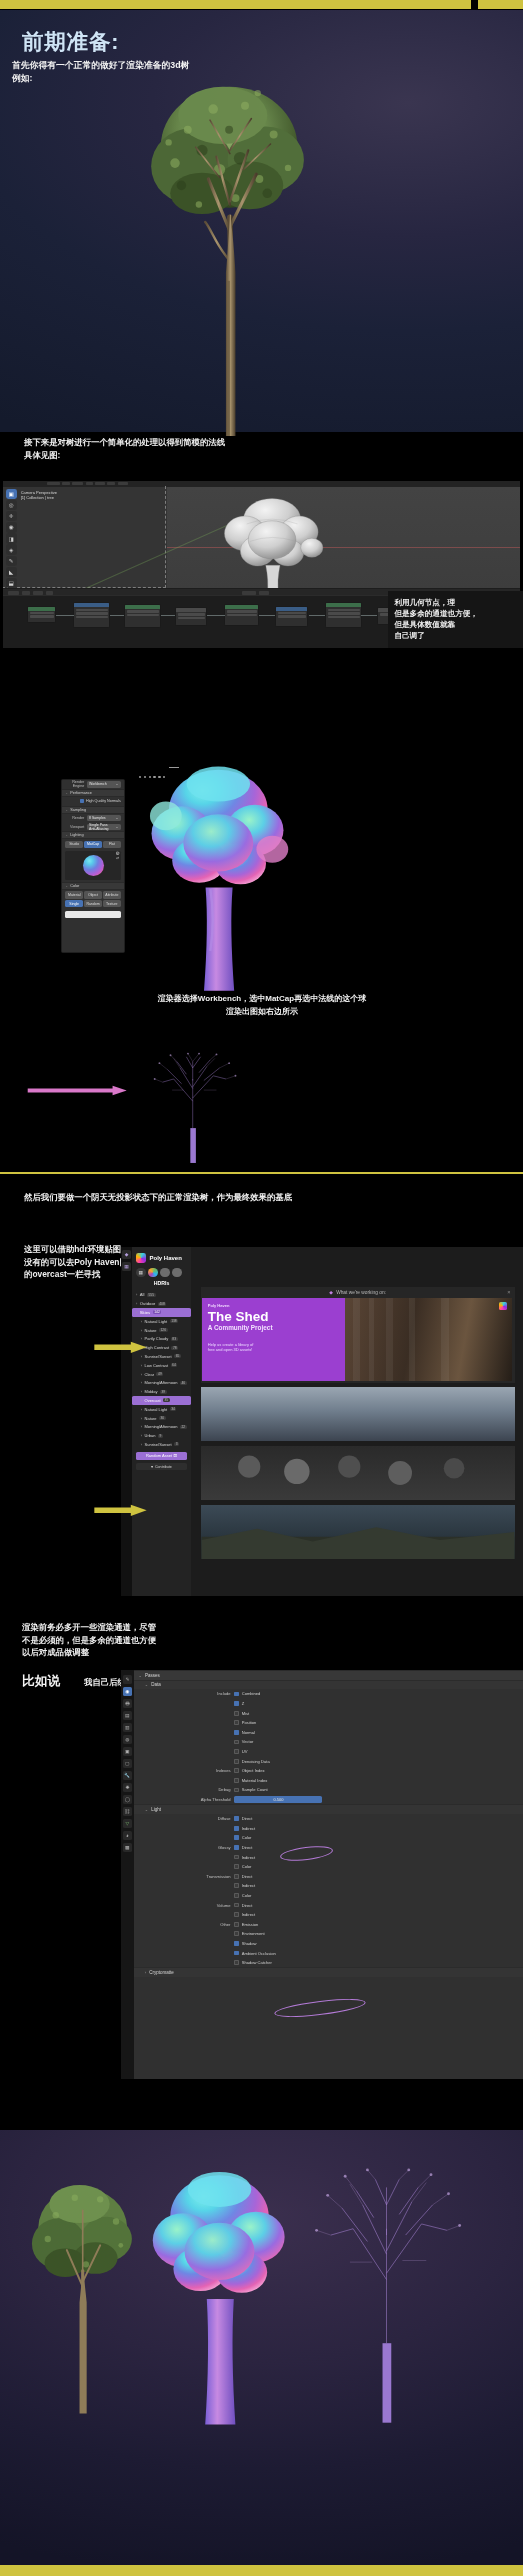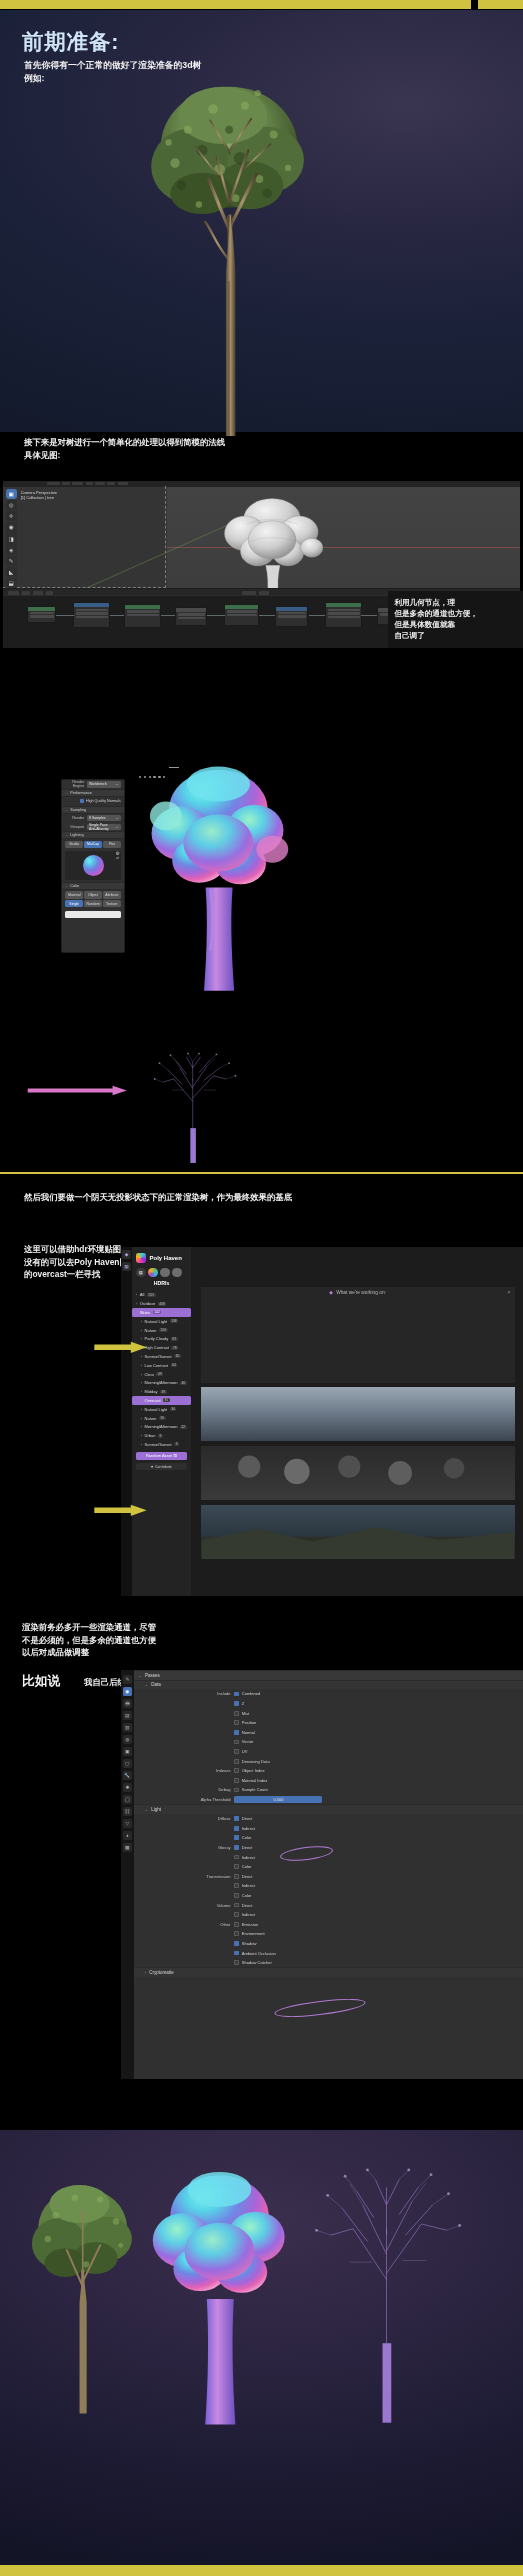--- a/index.html
+++ b/index.html
@@ -19,21 +19,21 @@
   .sec1{
     position:absolute; left:0; top:9.6px; width:524px; height:422px;
     background:
       radial-gradient(140% 90% at 78% 22%, #3a3550 0%, #272641 35%, #1b2138 60%, #141a2c 100%);
   }
   .h1{
     position:absolute; left:22px; top:17.5px;
     font-size:21.5px; font-weight:700; color:#cfe4f5; letter-spacing:0.8px;
   }
   .p1{
-    position:absolute; left:24px; top:49px;
+    position:absolute; left:12px; top:49px;
     font-size:8.8px; font-weight:700; line-height:13.5px; color:#f2f2f2;
   }
 
   
   .tree1{ position:absolute; left:140px; top:64px; width:183px; height:362px; }
 
   
   .p2{
     position:absolute; left:24px; top:436px;
     font-size:8.4px; font-weight:700; line-height:12.7px; color:#efefef;
@@ -632,20 +632,22 @@
       <ellipse cx="124" cy="130" rx="32" ry="26" fill="url(#mg1)"></ellipse>
       <ellipse cx="96" cy="104" rx="44" ry="36" fill="url(#mg2)" opacity=".95"></ellipse>
       <ellipse cx="96" cy="30" rx="40" ry="22" fill="#6ee2ee" opacity=".85"></ellipse>
       <ellipse cx="30" cy="70" rx="20" ry="18" fill="#8fe8dd" opacity=".8"></ellipse>
       <ellipse cx="164" cy="112" rx="20" ry="17" fill="#e07fc8" opacity=".8"></ellipse>
     </g>
     <path d="M80 160 Q84 210 78 290 L116 290 Q110 210 114 160 Z" fill="url(#mt)"></path>
     <path d="M86 162 Q92 200 86 240" stroke="#b38ce6" stroke-width="3" fill="none" opacity=".7"></path>
   </svg>
 
+  <div class="cap3 ct">渲染器选择Workbench，选中MatCap再选中法线的这个球
+渲染出图如右边所示</div>
 
   <svg class="arrow-pink" viewBox="0 0 128 14">
     <path d="M0 7 L112 7" stroke="#d978c9" stroke-width="5" fill="none"></path>
     <path d="M108 1 L126 7 L108 13 Z" fill="#d978c9"></path>
   </svg>
 
   <svg class="wtree" viewBox="0 0 130 140">
     <g stroke="#b18ce0" stroke-width="0.55" fill="none" opacity=".9">
       <path d="M64 96 L64 34"></path>
         <path d="M64 62 L40 34"></path>
@@ -817,20 +819,37 @@
     </div>
 
     <div class="ph-content">
 
       <div class="ph-banner">
         <div class="ph-bnr-top">
           <span style="color:#c07fe0;">◆</span>
           <span>What we're working on:</span>
         </div>
         <div class="ph-bnr-x">×</div>
+        <div class="ph-bnr-body">
+          <div class="ph-bnr-l">
+            <div class="small">Poly Haven</div>
+            <div class="big">The Shed</div>
+            <div class="mid">A Community Project</div>
+            <div class="fine ct">Help us create a library of
+free and open 3D assets!</div>
+          </div>
+          <div class="ph-bnr-r">
+            <div class="plank" style="left:8px;top:0;width:6.4px;height:83px;"></div>
+            <div class="plank" style="left:24px;top:0;width:4.8px;height:83px;"></div>
+            <div class="plank" style="left:41px;top:0;width:7.2px;height:83px;"></div>
+            <div class="plank" style="left:64px;top:0;width:5.6px;height:83px;"></div>
+            <div class="plank" style="left:96px;top:0;width:8px;height:83px;"></div>
+            <div class="ph2"></div>
+          </div>
+        </div>
       </div>
 
       <div class="ph-thumb ph-t1"></div>
       <div class="ph-thumb ph-t2">
         <svg viewBox="0 0 394 68" style="width:100%;height:100%;">
           <circle cx="60" cy="26" r="14" fill="#5a5a5a"></circle>
           <circle cx="120" cy="32" r="16" fill="#6a6a6a"></circle>
           <circle cx="186" cy="26" r="14" fill="#4f4f4f"></circle>
           <circle cx="250" cy="34" r="15" fill="#5e5e5e"></circle>
           <circle cx="318" cy="28" r="13" fill="#4a4a4a"></circle>

